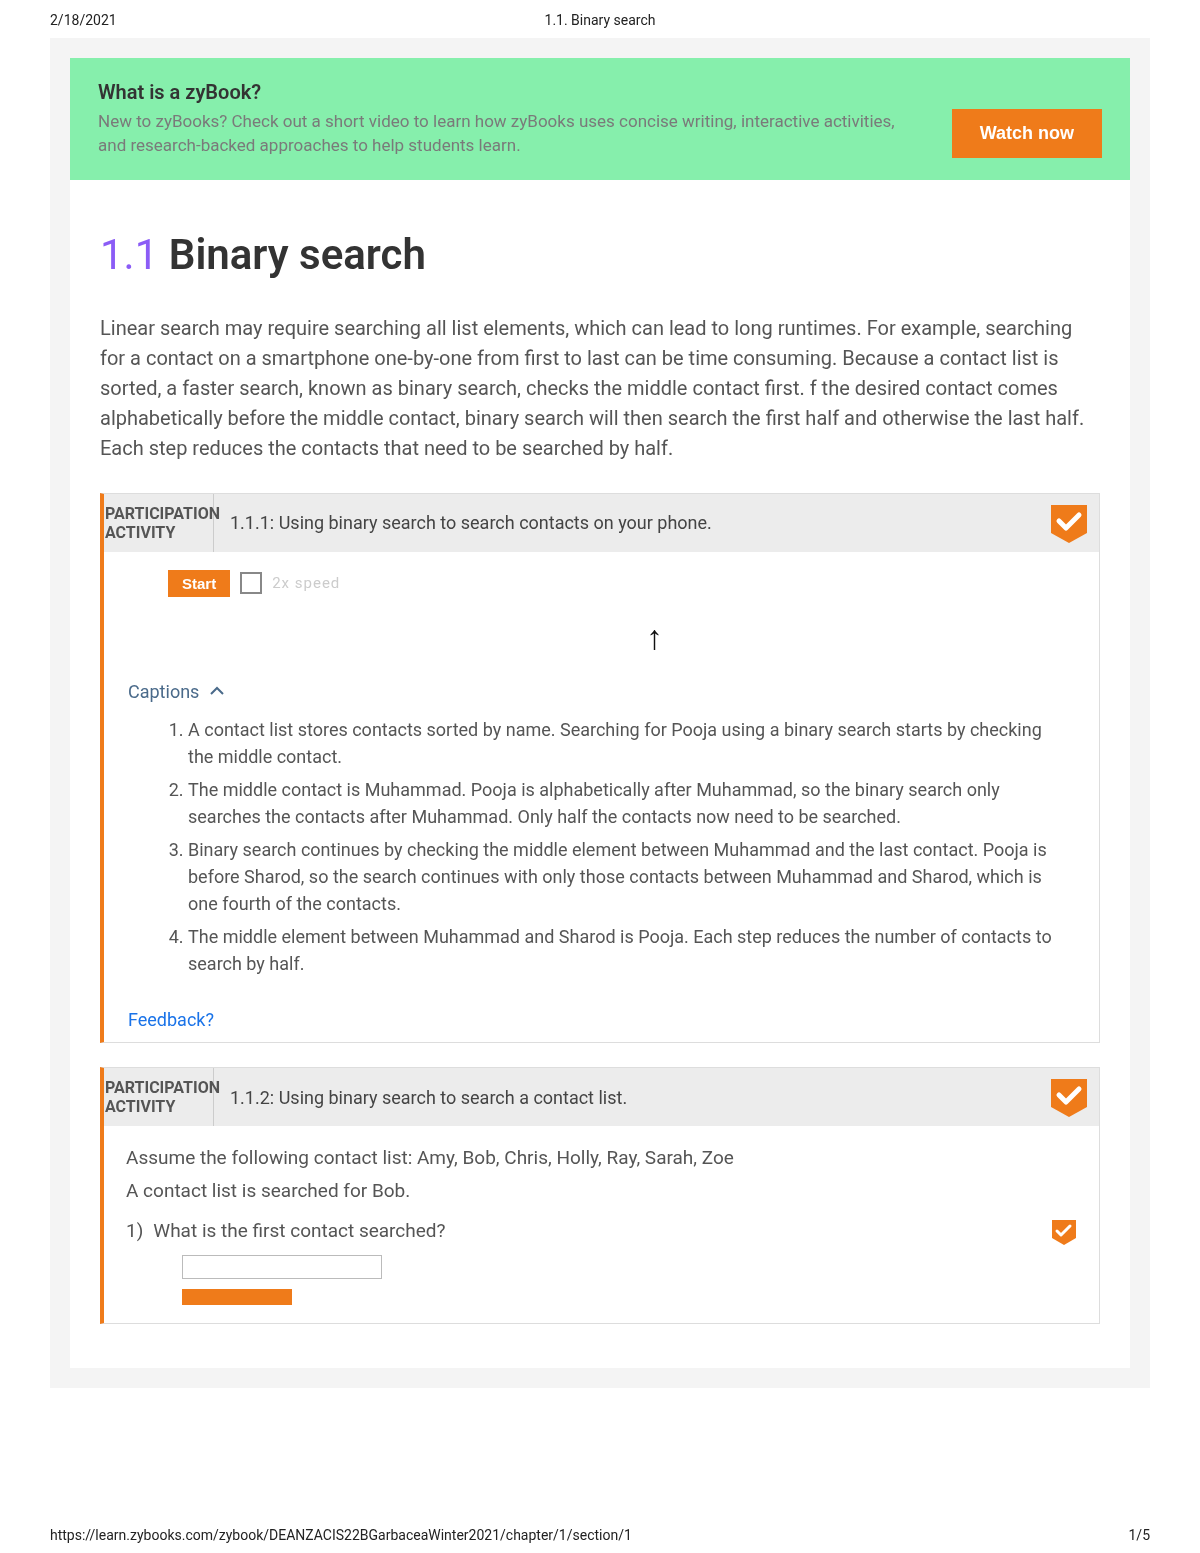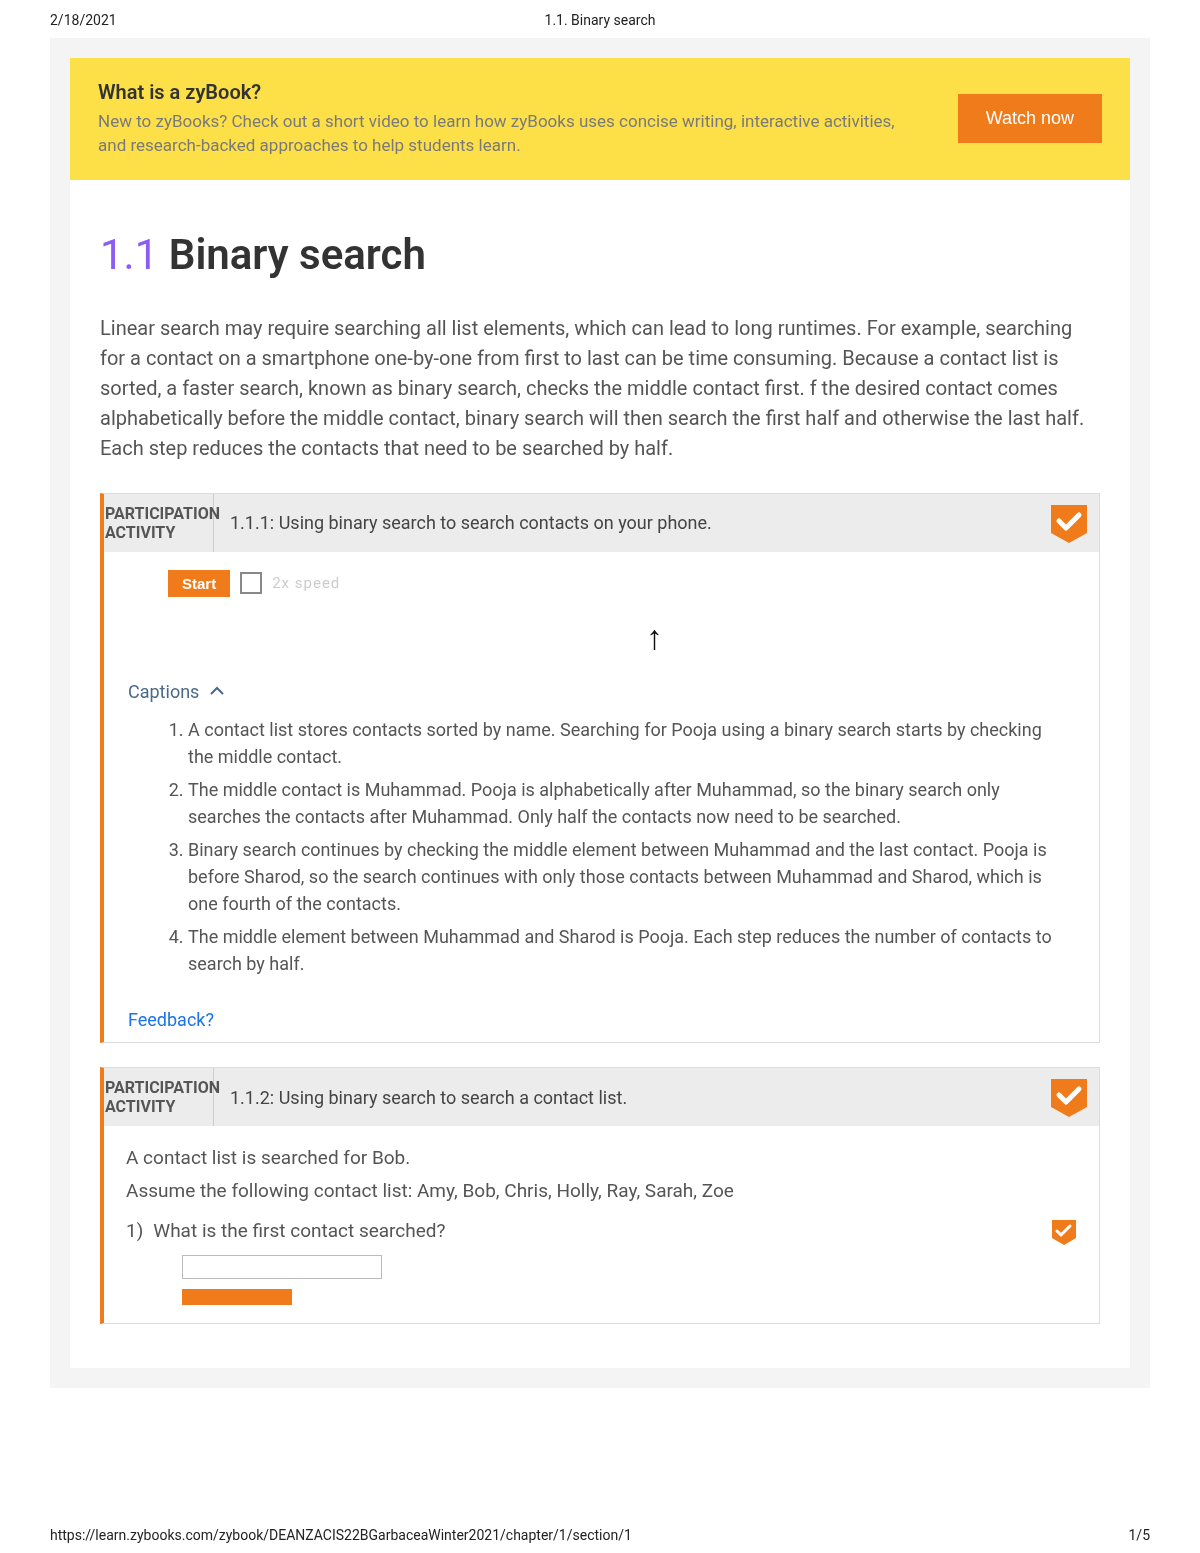--- a/index.html
+++ b/index.html
@@ -22,34 +22,34 @@
     font-size: 14px;
     color: #222;
   }
   .print-header .center { position: absolute; left: 50%; transform: translateX(-50%); }
   .outer {
     background: #f4f4f4;
     margin: 0 50px;
     padding: 20px;
   }
   .promo {
-    background: #fde047;
+    background: #86efac;
     padding: 22px 28px;
     display: flex;
-    align-items: center;
+    align-items: flex-end;
     justify-content: space-between;
     gap: 40px;
   }
   .promo h3 { font-size: 20px; font-weight: 600; color: #333; margin-bottom: 6px; }
   .promo p { color: #7a7a7a; font-size: 17px; line-height: 1.4; }
   .btn-primary {
     background: #ef7b1a;
     color: #fff;
     border: none;
-    font-weight: 400;
+    font-weight: 700;
     font-size: 18px;
     padding: 14px 28px;
     cursor: pointer;
     white-space: nowrap;
   }
   .content {
     background: #fff;
     padding: 50px 30px 20px 30px;
   }
   .content h1 {
@@ -282,22 +282,22 @@
           </div>
           <div class="activity-title">1.1.2: Using binary search to search a contact list.</div>
           <div class="check-shield">
             <svg viewBox="0 0 40 40">
                 <path fill="#ef7b1a" d="M2 2 h36 v28 l-18 10 l-18 -10 z"></path>
                 <path fill="none" stroke="#fff" stroke-width="5" stroke-linecap="round" stroke-linejoin="round" d="M10 18 l7 7 l13 -13"></path>
               </svg>
           </div>
         </div>
         <div class="q-body">
+          <p>Assume the following contact list: Amy, Bob, Chris, Holly, Ray, Sarah, Zoe</p>
           <p>A contact list is searched for Bob.</p>
-          <p>Assume the following contact list: Amy, Bob, Chris, Holly, Ray, Sarah, Zoe</p>
           <div class="question-row">
             <div class="qt">
               <span>1)</span>
               <span>What is the first contact searched?</span>
             </div>
             <div class="small-check">
               <svg viewBox="0 0 26 26">
                   <path fill="#ef7b1a" d="M1 1 h24 v18 l-12 7 l-12 -7 z"></path>
                   <path fill="none" stroke="#fff" stroke-width="3" stroke-linecap="round" stroke-linejoin="round" d="M6 12 l4 4 l9 -9"></path>
                 </svg>

